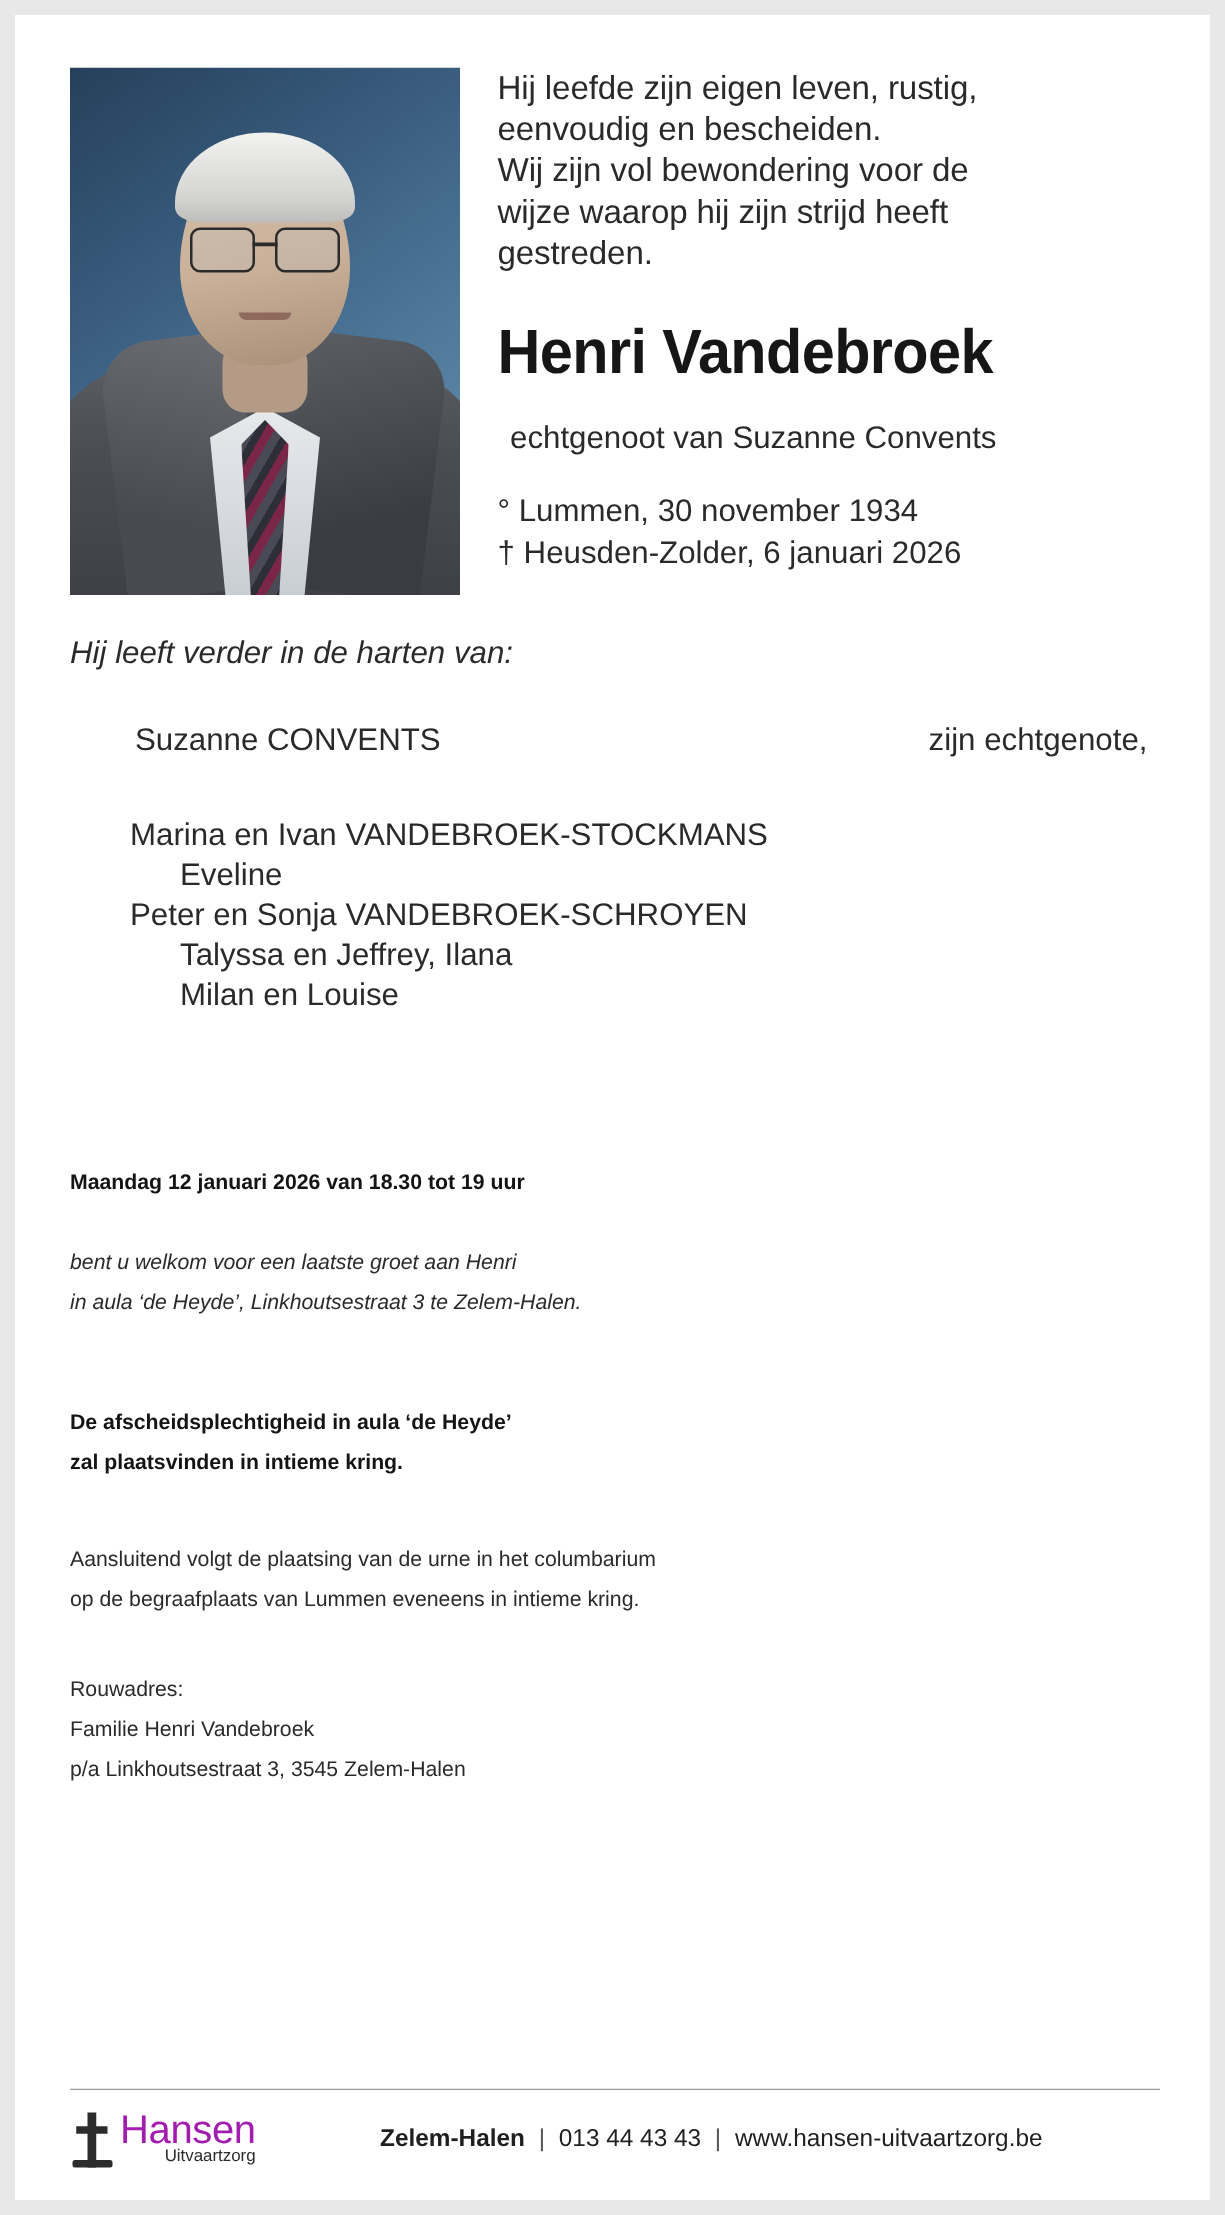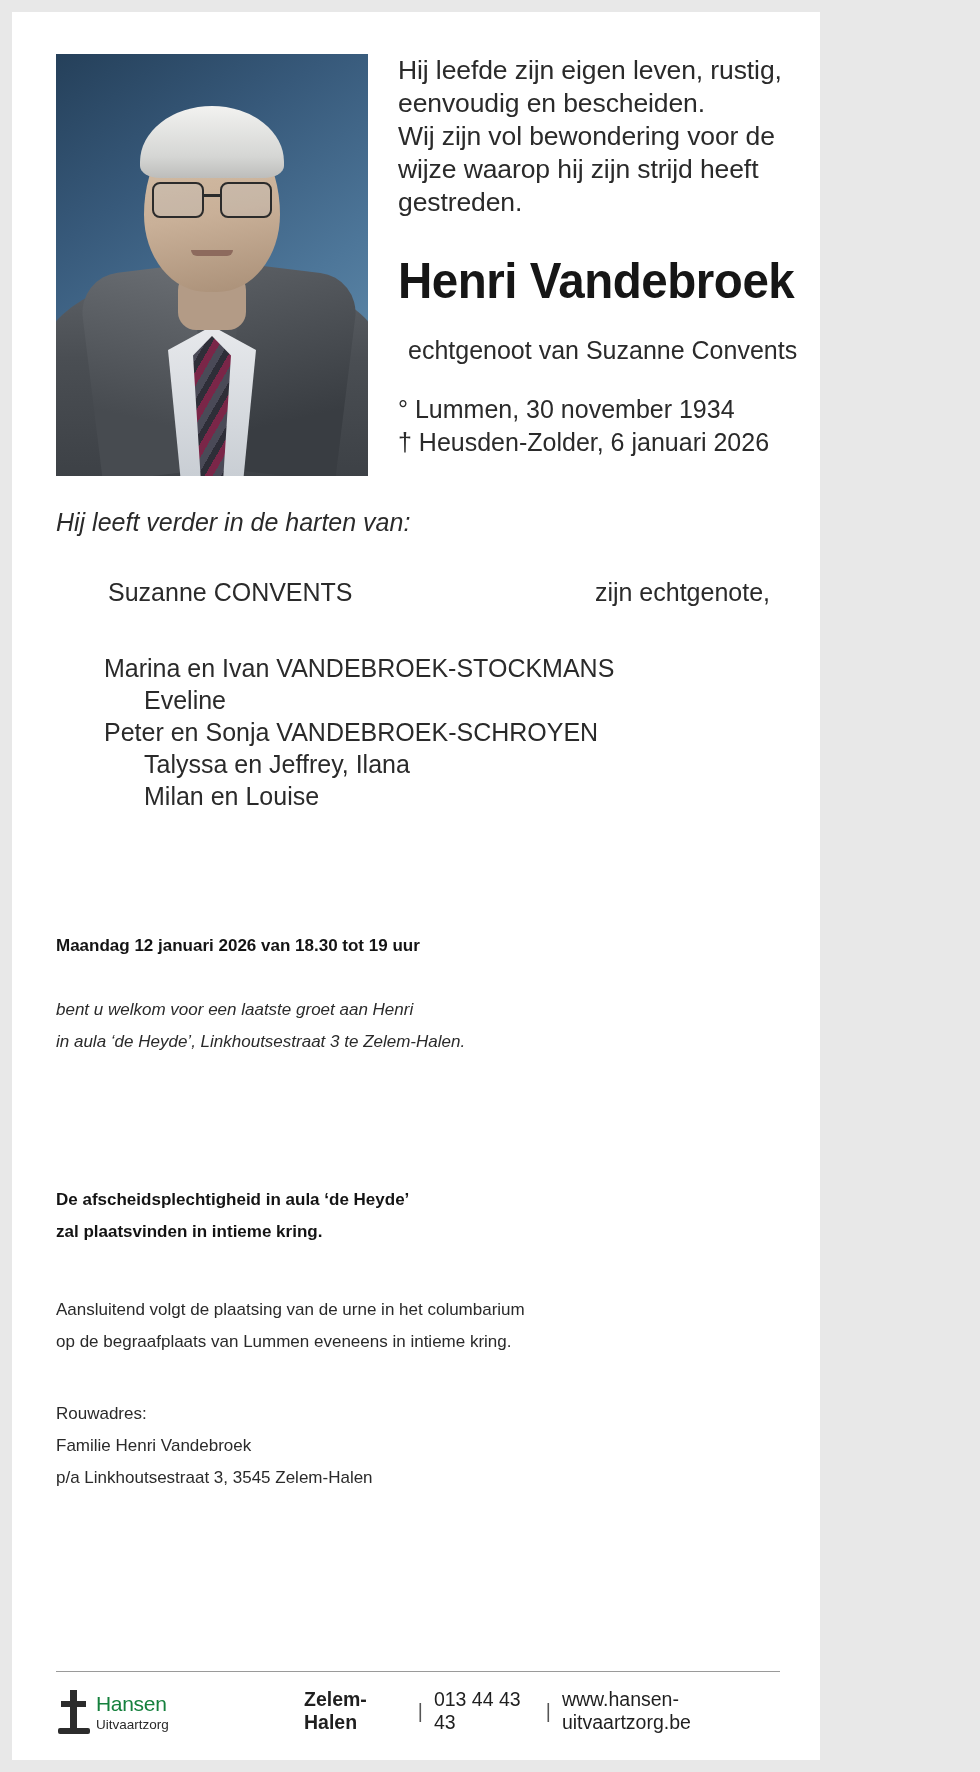--- a/index.html
+++ b/index.html
@@ -12,21 +12,21 @@
     width: 980px;
     height: 1772px;
     position: relative;
     background: #e8e8e8;
     box-sizing: border-box;
     padding: 12px;
     overflow: hidden;
   }
   .card {
     background: #ffffff;
-    width: 808px;
+    width: 956px;
     height: 1748px;
     box-sizing: border-box;
     position: relative;
     padding: 0;
   }
 
   
   .top {
     display: flex;
     padding: 42px 40px 0 44px;
@@ -246,21 +246,21 @@
   }
 
   .section {
     font-size: 17px;
     line-height: 32px;
     color: #2a2a2a;
     white-space: pre-line;
   }
   .section.bold-head { font-weight: bold; color: #141414; }
   .sp-1 { margin-top: 86px; }
-  .sp-2 { margin-top: 94px; }
+  .sp-2 { margin-top: 32px; }
   .sp-3 { margin-top: 46px; }
   .sp-4 { margin-top: 40px; }
   .sp-5 { margin-top: 86px; }
   .service-first-line { font-weight: bold; color: #141414; }
 
   
   .footer {
     position: absolute;
     left: 44px;
     right: 40px;
@@ -306,24 +306,25 @@
     width: 32px;
     height: 6px;
     background: #2c2c2c;
     border-radius: 2px;
   }
   .logo-text {
     margin-left: 4px;
     position: relative;
   }
   .logo-name {
-    font-size: 21px;
+    font-size: 32px;
     line-height: 27px;
-    color: #15803d;
+    color: #a21caf;
     letter-spacing: -0.3px;
+    text-align: center;
   }
   .logo-sub {
     font-size: 13.5px;
     line-height: 14px;
     color: #2a2a2a;
     text-align: right;
     margin-top: 1px;
   }
   .logo-swoosh {
     position: absolute;

